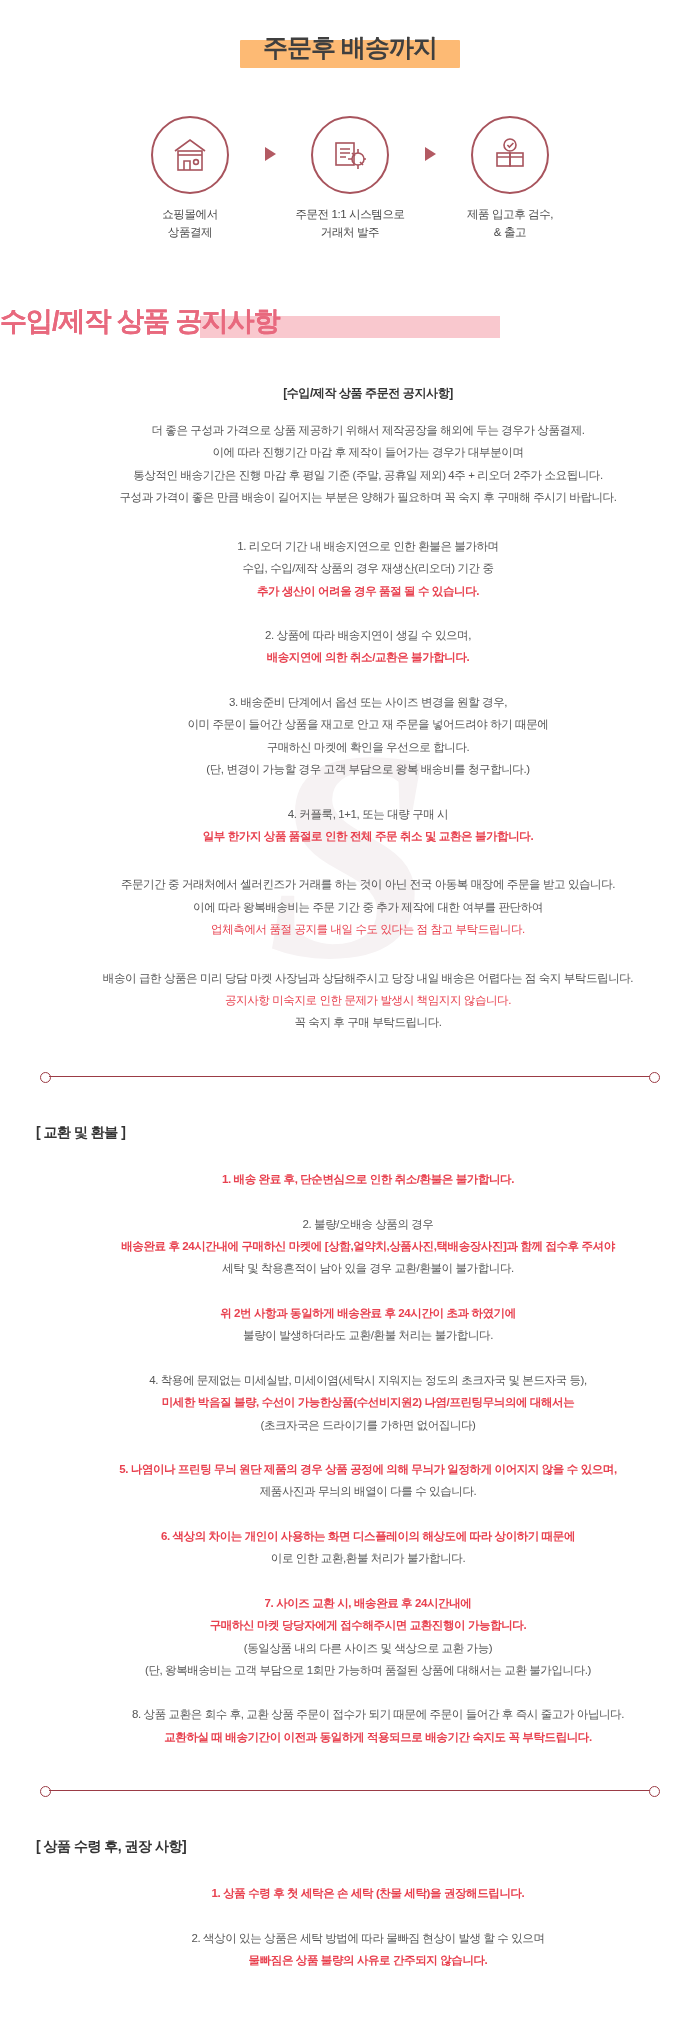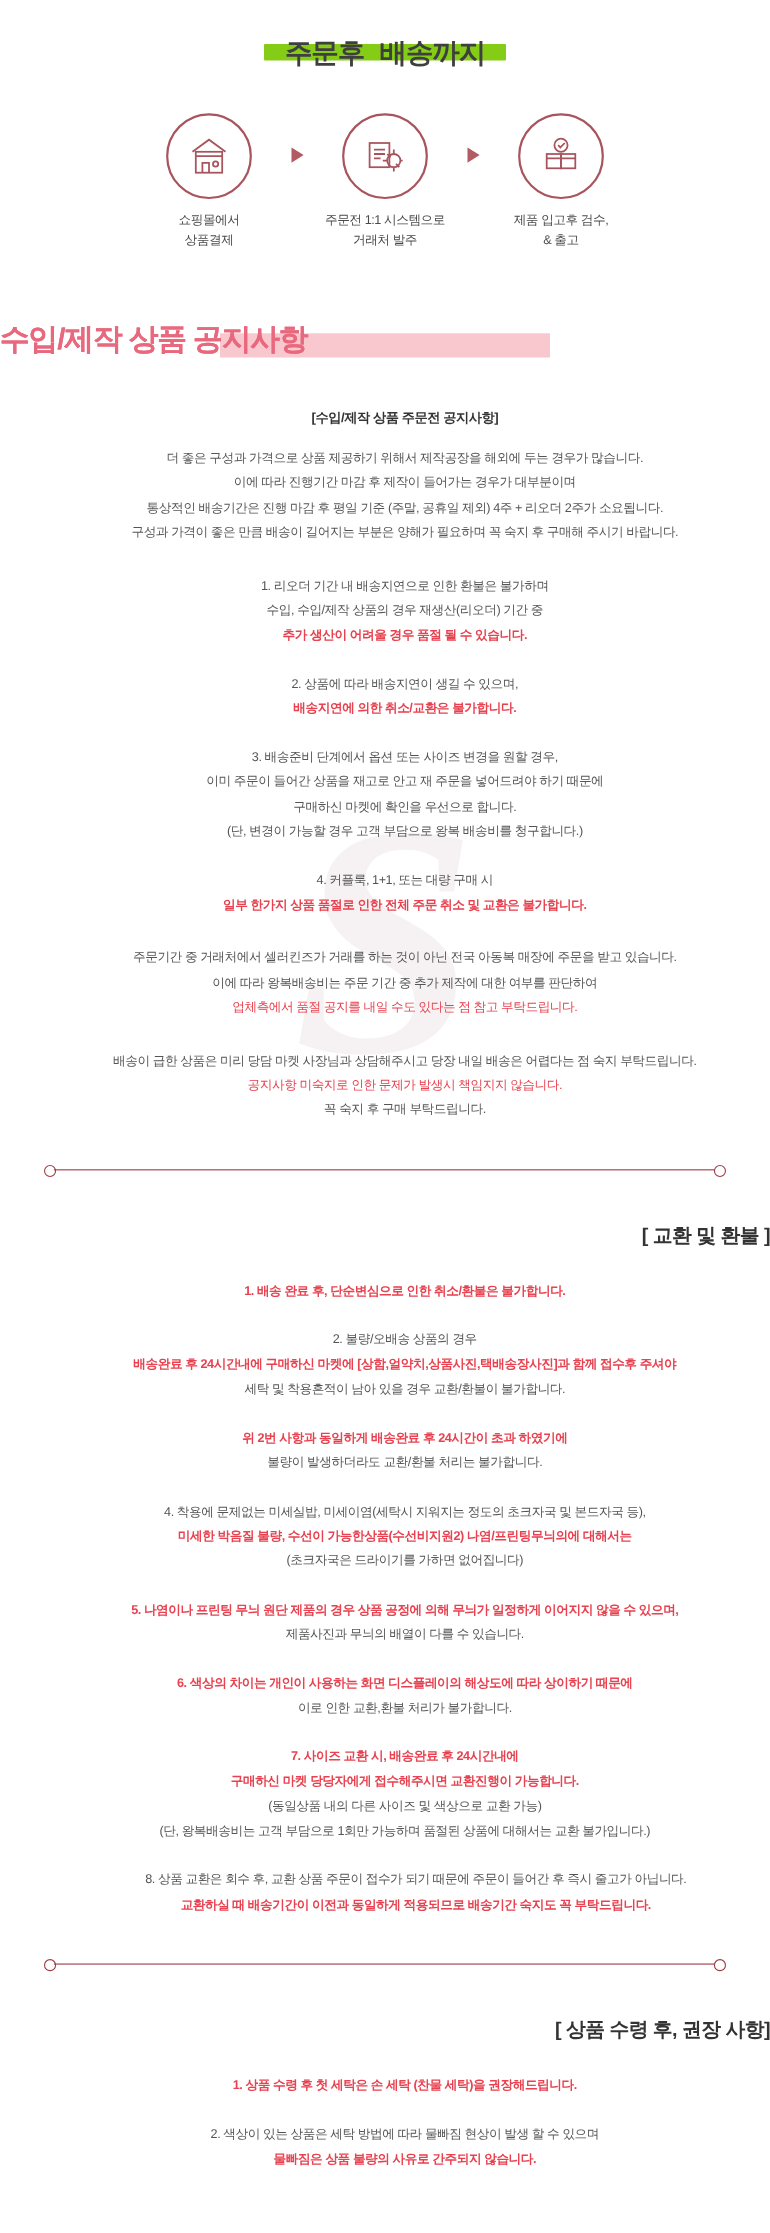--- a/index.html
+++ b/index.html
@@ -35,25 +35,24 @@
   }
   .content{position:relative;z-index:2;}
 
   
   .top-banner{
     margin:40px auto 0;
     width:220px;
     text-align:center;
   }
   .top-banner .bar{
-    background:#84cc16;
-    height:15px;
+    background:#fdba74;
+    height:28px;
     position:relative;
     border-radius:1px;
-    font-family:Liberation Mono, monospace;
   }
   .top-banner .title{
     position:absolute;
     left:0;right:0;
     top:-9px;
     font-size:25px;
     font-weight:bold;
     color:#3f3f3f;
     letter-spacing:-1px;
     white-space:nowrap;
@@ -153,22 +152,22 @@
   }
   .divider .dot{
     position:absolute;top:0;
     width:9px;height:9px;border-radius:50%;
     border:1px solid #9b3b45;background:#fff;
   }
   .divider .dot.l{left:0;}
   .divider .dot.r{right:0;}
 
   .sec-title{
-    text-align:right;
-    font-size:18px;
+    text-align:left;
+    font-size:14px;
     font-weight:bold;
     color:#333;
     letter-spacing:-0.5px;
     margin-bottom:22px;
   }
 </style>
 </head>
 <body>
 
 <div class="page">
@@ -233,21 +232,21 @@
       <div class="hl"></div>
       <div class="txt">수입/제작 상품 공지사항</div>
     </div>
 
     <div class="gap-l"></div>
 
     <div class="block">
       <div class="h">[수입/제작 상품 주문전 공지사항]</div>
       <div class="gap-s"></div>
       <div id="notice-intro">
-          <div>더 좋은 구성과 가격으로 상품 제공하기 위해서 제작공장을 해외에 두는 경우가 많습니다.</div>
+          <div>더 좋은 구성과 가격으로 상품 제공하기 위해서 제작공장을 해외에 두는 경우가 상품결제.</div>
           <div>이에 따라 진행기간 마감 후 제작이 들어가는 경우가 대부분이며</div>
           <div>통상적인 배송기간은 진행 마감 후 평일 기준 (주말, 공휴일 제외) 4주 + 리오더 2주가 소요됩니다.</div>
           <div>구성과 가격이 좋은 만큼 배송이 길어지는 부분은 양해가 필요하며 꼭 숙지 후 구매해 주시기 바랍니다.</div>
         </div>
       <div class="gap-m"></div>
       <div id="notice-items">
           <div>
             <div>1. 리오더 기간 내 배송지연으로 인한 환불은 불가하며</div>
             <div>수입, 수입/제작 상품의 경우 재생산(리오더) 기간 중</div>
             <div class="red-b">추가 생산이 어려울 경우 품절 될 수 있습니다.</div>

